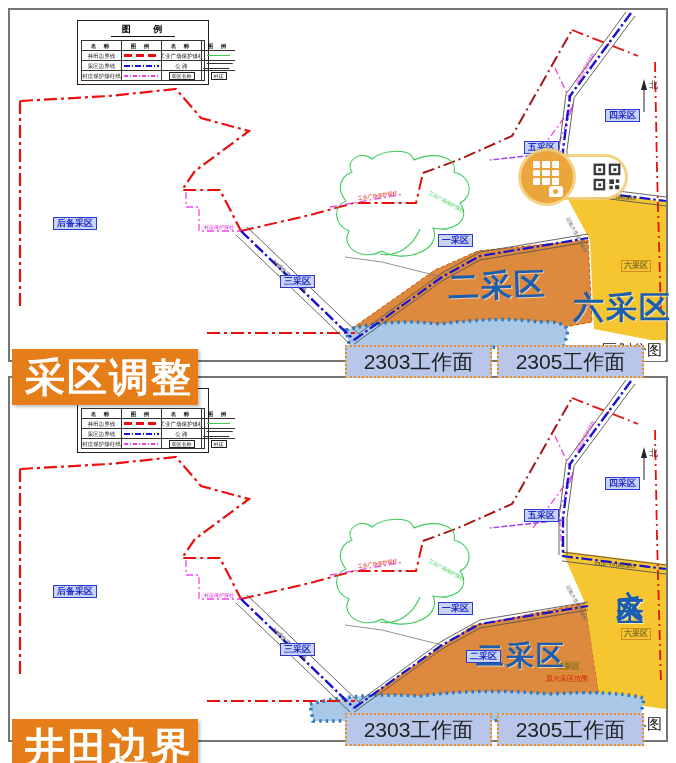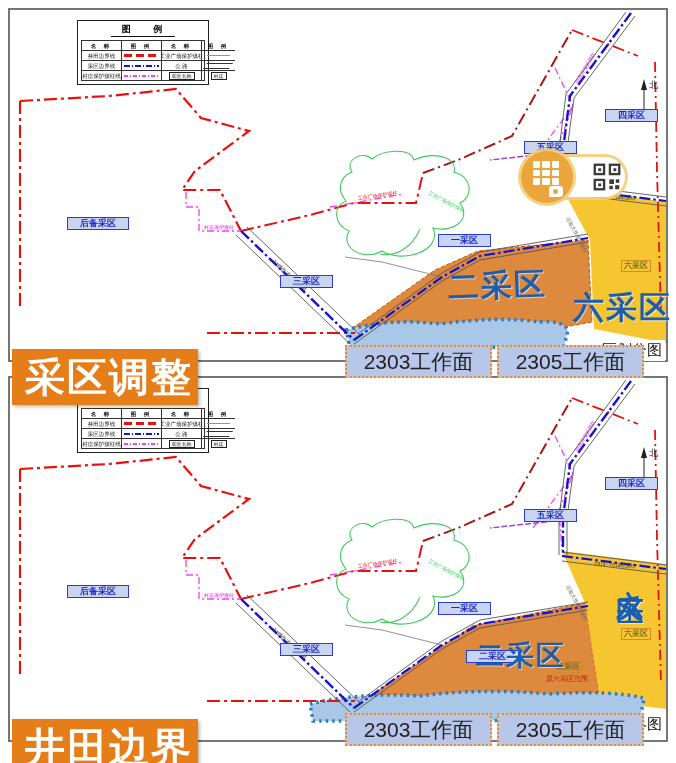--- a/index.html
+++ b/index.html
@@ -5,22 +5,22 @@
   html,body{margin:0;padding:0;background:#fff;}
   .page{position:relative;width:676px;height:763px;background:#fff;overflow:hidden;
         font-family:"Liberation Sans",sans-serif;}
   .panel{position:absolute;left:8px;width:660px;background:#fff;border:2px solid #757575;box-sizing:border-box;}
   #panel-before{top:8px;height:354px;}
   #panel-after{top:376px;height:366px;}
   .mapsvg{position:absolute;left:0;top:0;}
 
   
   .lbl{position:absolute;background:#c9d4f2;border:1px solid #2a3bd0;color:#1f2ccc;
-       font-size:9px;line-height:11px;padding:0 12px;font-weight:bold;white-space:nowrap;z-index:3;}
-  .lbl-reserve{left:57px;top:207px;}
+       font-size:9px;line-height:11px;padding:0 3px;font-weight:bold;white-space:nowrap;z-index:3;}
+  .lbl-reserve{left:43px;top:207px;}
   .lbl-three{left:270px;top:265px;}
   .lbl-one{left:428px;top:224px;}
   .lbl-five{left:514px;top:131px;}
   .lbl-four{left:595px;top:99px;}
   .small-two-a{left:456px;top:272px;}
   .lbl-outline{position:absolute;border:1px solid #cf8b28;color:#7d6f1e;font-size:8px;line-height:10px;
        padding:0 2px;white-space:nowrap;font-weight:bold;z-index:3;}
   .lbl-six-small{left:611px;top:250px;}
   .small-two-b{left:543px;top:283px;}
   .note-red{position:absolute;left:536px;top:296px;font-size:7px;color:#cc2200;z-index:3;white-space:nowrap;}

